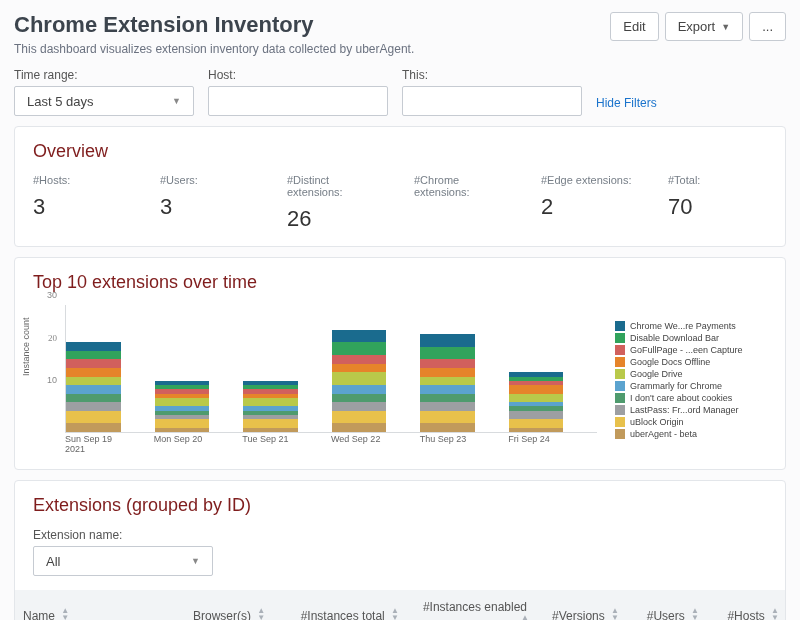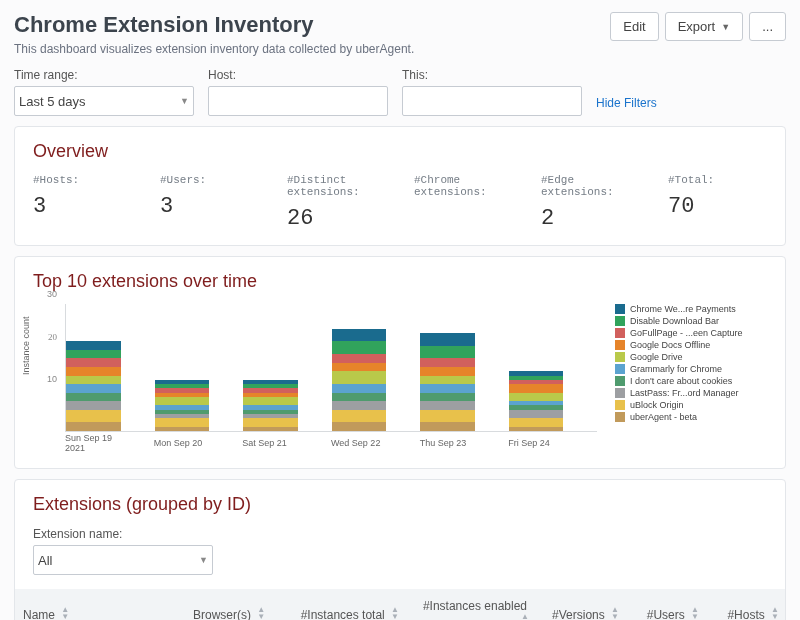--- a/index.html
+++ b/index.html
@@ -21,59 +21,59 @@
     padding: 6px 12px; font-size: 13px; color: #444; cursor: pointer;
     display: inline-flex; align-items: center; gap: 6px;
   }
   .btn .caret { font-size: 9px; color: #666; }
 
   .filters { display: flex; align-items: flex-end; gap: 14px; margin-bottom: 10px; }
   .filter { display: flex; flex-direction: column; }
   .filter label { font-size: 12px; color: #555; margin-bottom: 4px; }
   .select, .input {
     border: 1px solid #c6cbd2; background: #fff; border-radius: 2px;
-    height: 30px; padding: 0 4px; font-size: 13px; color: #444;
+    height: 30px; padding: 0 12px; font-size: 13px; color: #444;
   }
   .select { display: flex; align-items: center; justify-content: space-between; }
   .select .caret { font-size: 9px; color: #888; }
   .hide-filters { color: #1a73cc; font-size: 12px; cursor: pointer; padding-bottom: 6px; }
 
   .panel {
     background: #fff; border: 1px solid #e3e6ea; border-radius: 4px;
     padding: 14px 18px; margin-bottom: 10px;
   }
   .panel h2 { font-size: 18px; font-weight: 400; color: #7f1d1d; margin: 0 0 12px 0; }
 
-  .stats-row { display: flex; gap: 28px; font-family: Liberation Mono, monospace; }
+  .stats-row { display: flex; gap: 28px; }
   .stat { flex: 1; }
   .stat .lbl { font-size: 11px; color: #767e87; margin-bottom: 8px; }
   .stat .val { font-size: 22px; color: #333; }
 
   
   .chart-wrap { display: flex; align-items: flex-start; gap: 18px; }
   .chart-area { flex: 1; position: relative; height: 150px; }
   .y-axis { position: absolute; left: 0; top: 0; bottom: 22px; width: 28px; }
   .y-tick { position: absolute; right: 4px; font-size: 9px; color: #888; transform: translateY(-50%); }
   .y-title {
     position: absolute; left: -12px; top: 55%; transform: rotate(-90deg) translateX(12px);
     transform-origin: left top; font-size: 9px; color: #666;
   }
   .plot {
     position: absolute; left: 32px; right: 0; top: 0; bottom: 22px;
     border-bottom: 1px solid #d8dbde;
     border-left: 1px solid #d8dbde;
   }
-  .xcats { position: absolute; left: 32px; right: 0; bottom: 0; height: 22px; display: flex; align-items: center; }
+  .xcats { position: absolute; left: 32px; right: 0; bottom: 0; height: 22px; display: flex; }
   .xcat { flex: 1; font-size: 9px; color: #666; line-height: 1.1; padding-top: 2px; }
   .bars { width: 100%; height: 100%; display: flex; align-items: flex-end; }
   .barcol { flex: 1; display: flex; align-items: flex-end; }
   .stack { width: 62%; display: flex; flex-direction: column-reverse; }
   .seg { width: 100%; }
 
-  .legend { width: 152px; font-size: 9px; color: #444; }
+  .legend { width: 152px; font-size: 9px; color: #444; margin-top: 16px; }
   .legend-item { display: flex; align-items: center; gap: 5px; margin-bottom: 2px; }
   .sw { width: 10px; height: 10px; }
 
   
   table { width: 100%; border-collapse: collapse; table-layout: fixed; }
   th {
     text-align: left; font-size: 12px; font-weight: 400; color: #555;
     background: #f2f4f6; padding: 10px 8px; border-bottom: 1px solid #e3e6ea;
   }
   th.num, td.num { text-align: right; }
@@ -241,21 +241,21 @@
                   <div class="seg" style="background: rgb(209, 96, 93); height: 4.26667px;"></div>
                   <div class="seg" style="background: rgb(49, 163, 92); height: 4.26667px;"></div>
                   <div class="seg" style="background: rgb(26, 107, 142); height: 4.26667px;"></div>
                 </div>
               </div>
             </div>
           </div>
         <div class="xcats" id="xcats">
             <div class="xcat">Sun Sep 19<br>2021</div>
             <div class="xcat">Mon Sep 20</div>
-            <div class="xcat">Sat Sep 21</div>
+            <div class="xcat">Tue Sep 21</div>
             <div class="xcat">Wed Sep 22</div>
             <div class="xcat">Thu Sep 23</div>
             <div class="xcat">Fri Sep 24</div>
           </div>
       </div>
       <div class="legend" id="legend">
           <div class="legend-item">
             <span class="sw" style="background:#1a6b8e"></span>
             <span>Chrome We...re Payments</span>
           </div>

